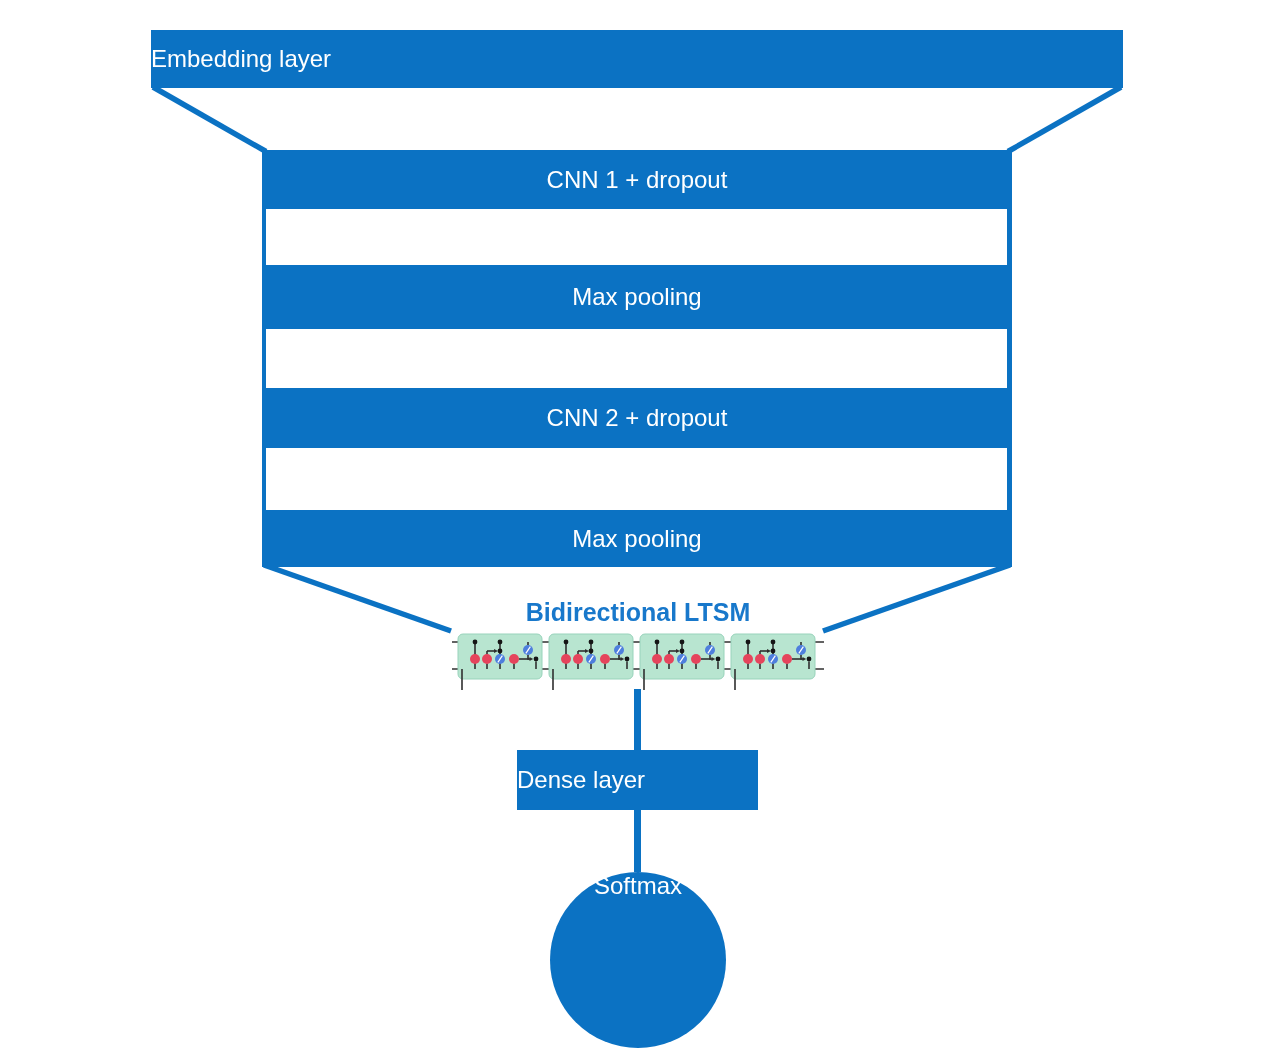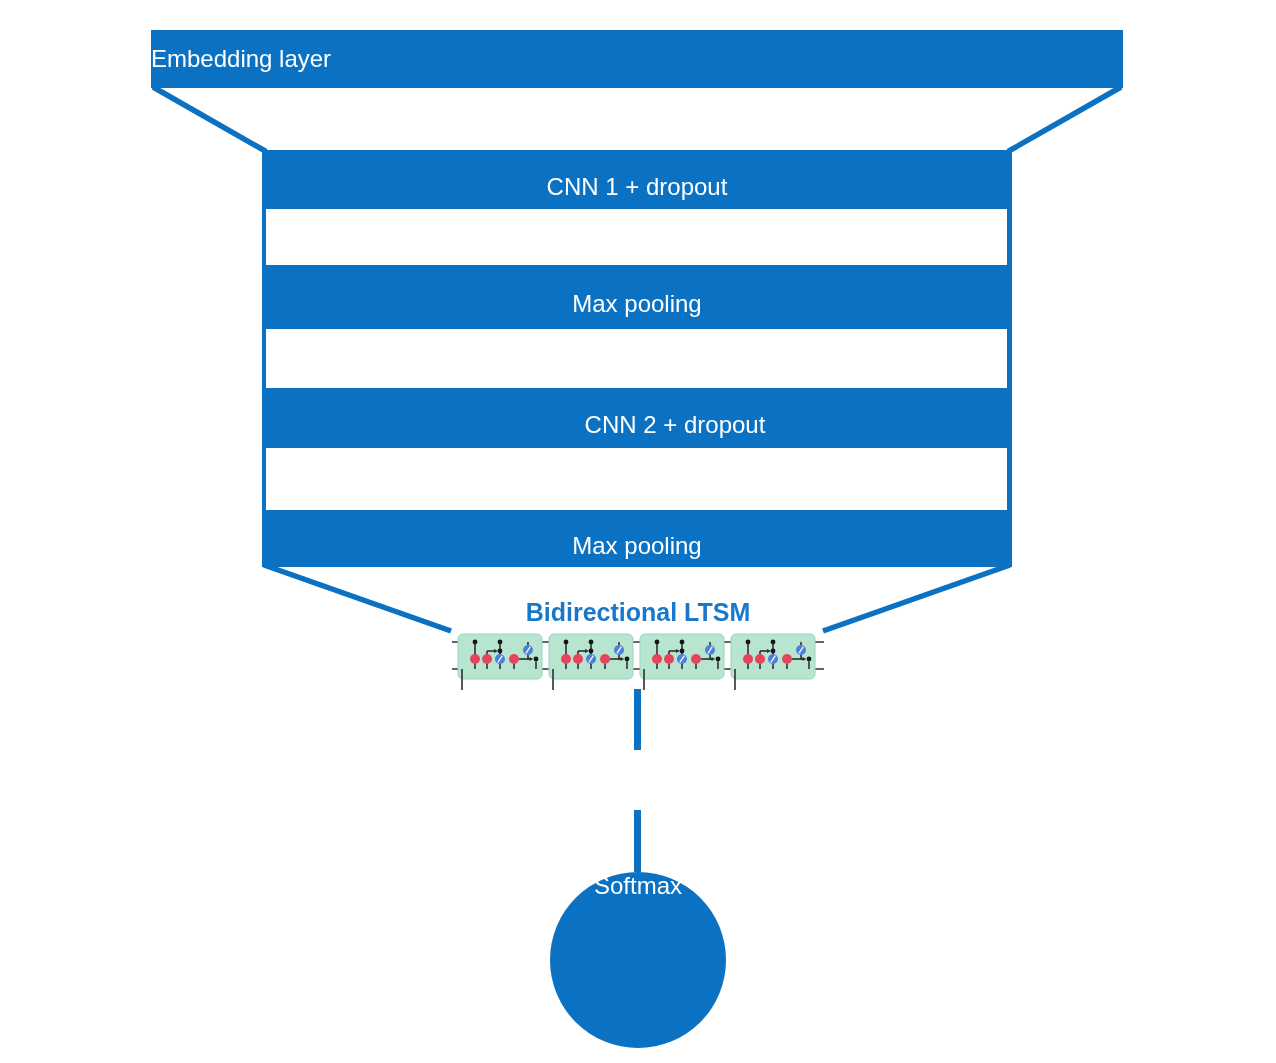--- a/index.html
+++ b/index.html
@@ -34,25 +34,25 @@
   }
   .conv-stripe{
     position:absolute;left:4px;width:741px;background:var(--background);
   }
   .stripe-1{top:59px;height:56px;}
   .stripe-2{top:179px;height:59px;}
   .stripe-3{top:298px;height:62px;}
   .conv-band{
     position:absolute;left:0;width:100%;
     display:flex;align-items:center;justify-content:center;
-    color:var(--text-white);font-size:24px;margin-top:7px;
+    color:var(--text-white);font-size:24px;
   }
   .band-1{top:0;height:59px;}
   .band-2{top:115px;height:64px;}
-  .band-3{top:238px;height:60px;padding-left:38px;}
+  .band-3{top:238px;height:60px;}
   .band-4{top:360px;height:57px;}
   .bilstm-label{
     position:absolute;left:0;top:595px;width:100%;height:34px;
     display:flex;align-items:center;justify-content:center;
     color:var(--label-blue);font-size:25px;font-weight:600;
   }
   .lstm-row{position:absolute;left:450px;top:628px;}
   .connector{
     position:absolute;width:7px;background:var(--primary-blue);
   }
@@ -143,20 +143,23 @@
     <line x1="2" y1="14" x2="374" y2="14" stroke="#2f2f2f" stroke-width="1.6"></line>
     <line x1="2" y1="41" x2="374" y2="41" stroke="#2f2f2f" stroke-width="1.6"></line>
     <use href="#lstm-cell" x="8"></use>
     <use href="#lstm-cell" x="99"></use>
     <use href="#lstm-cell" x="190"></use>
     <use href="#lstm-cell" x="281"></use>
   </svg>
 
   <div class="connector connector-1"></div>
 
+  <div class="bar dense">
+    <span>Dense layer</span>
+  </div>
 
   <div class="connector connector-2"></div>
 
   <div class="softmax">
     <span>Softmax</span>
   </div>
 
 </div>
 
 </body></html>

